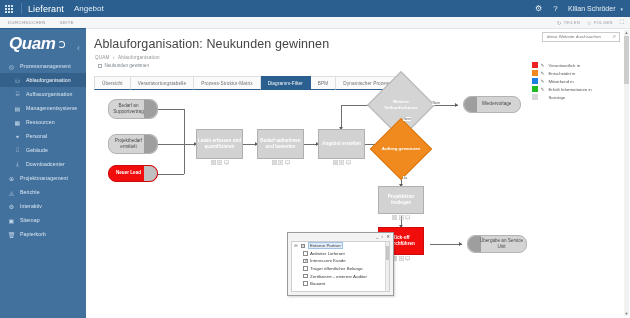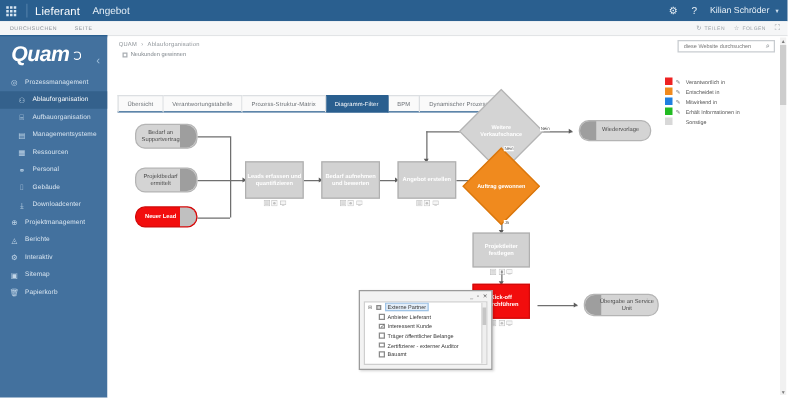--- a/index.html
+++ b/index.html
@@ -317,20 +317,21 @@
       </div>
       <div class="nav-item">
         <span class="nav-ico">🗑</span>
         <span>Papierkorb</span>
       </div>
     </div>
 </div>
 
 <div class="main">
 
+  <div class="page-title">Ablauforganisation: Neukunden gewinnen</div>
 
   <div class="breadcrumb">
     <span>QUAM</span>
     <span class="bc-sep">›</span>
     <span>Ablauforganisation</span>
   </div>
   <div class="bc-page">
     <span class="bc-sq"></span>
     <span>Neukunden gewinnen</span>
   </div>

